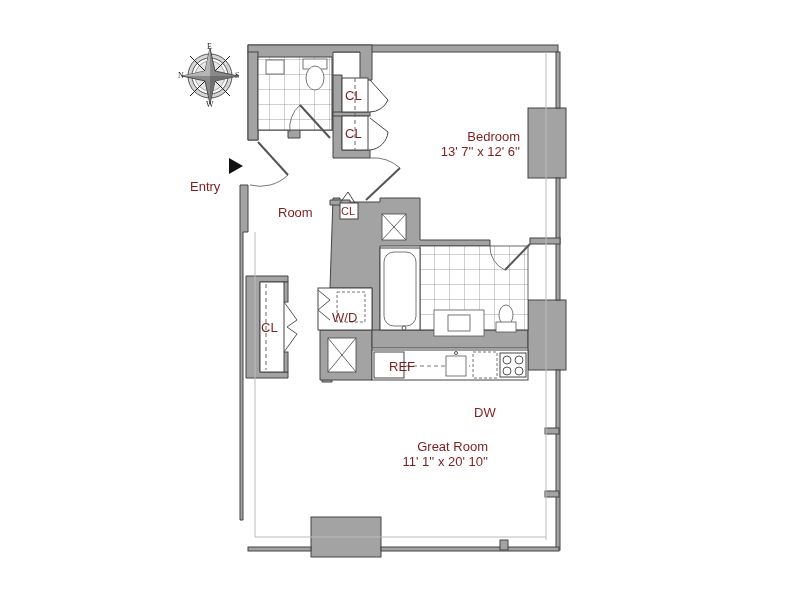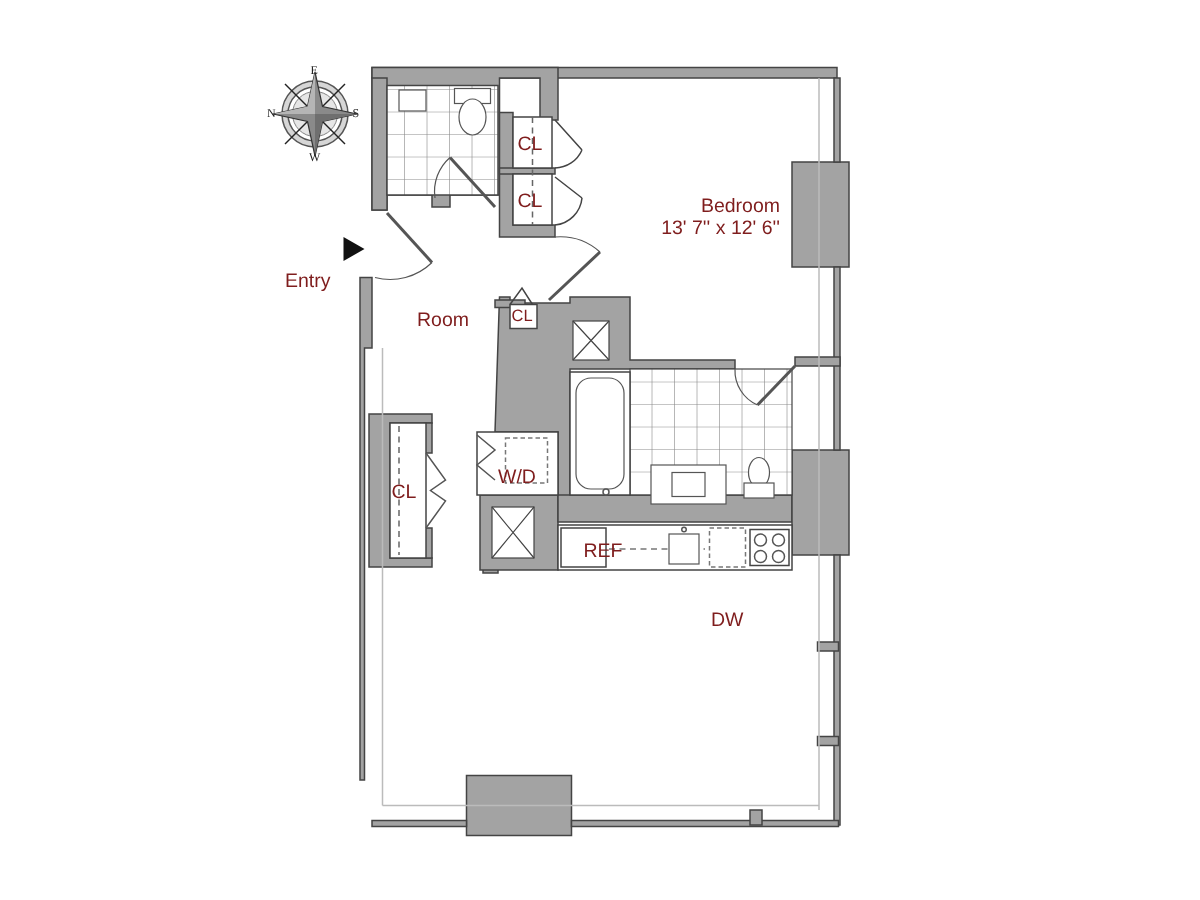--- a/index.html
+++ b/index.html
@@ -169,20 +169,22 @@
 
 <span class="lbl small" style="left:190px;top:158px;margin-top:21px;">Entry</span>
 <span class="lbl small" style="left:278px;top:205px;">Room</span>
 
 <div class="lbl room-name" style="left:410px;top:129px;width:110px;">
   <div>Bedroom</div>
   <div>13' 7'' x 12' 6''</div>
 </div>
 
 <div class="lbl room-name" style="left:358px;top:439px;width:130px;">
+  <div>Great Room</div>
+  <div>11' 1'' x 20' 10''</div>
 </div>
 
 <span class="lbl small" style="left:345px;top:88px;">CL</span>
 <span class="lbl small" style="left:345px;top:126px;">CL</span>
 <span class="lbl" style="left:341px;top:205px;font-size:11px;">CL</span>
 <span class="lbl small" style="left:261px;top:320px;">CL</span>
 
 <span class="lbl small" style="left:332px;top:298px;margin-top:12px;">W/D</span>
 <span class="lbl small" style="left:389px;top:359px;">REF</span>
 <span class="lbl small" style="left:474px;top:359px;margin-top:46px;">DW</span>

